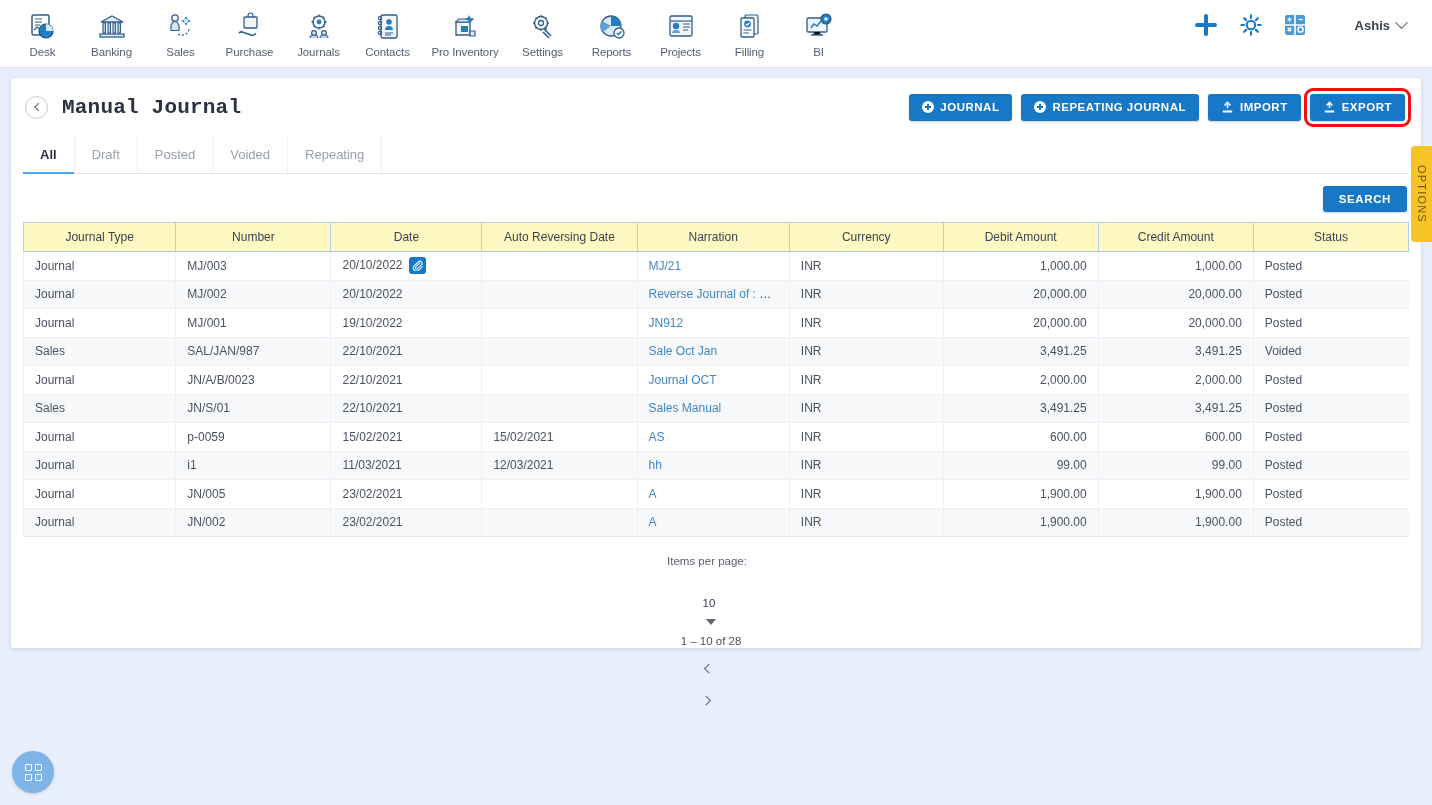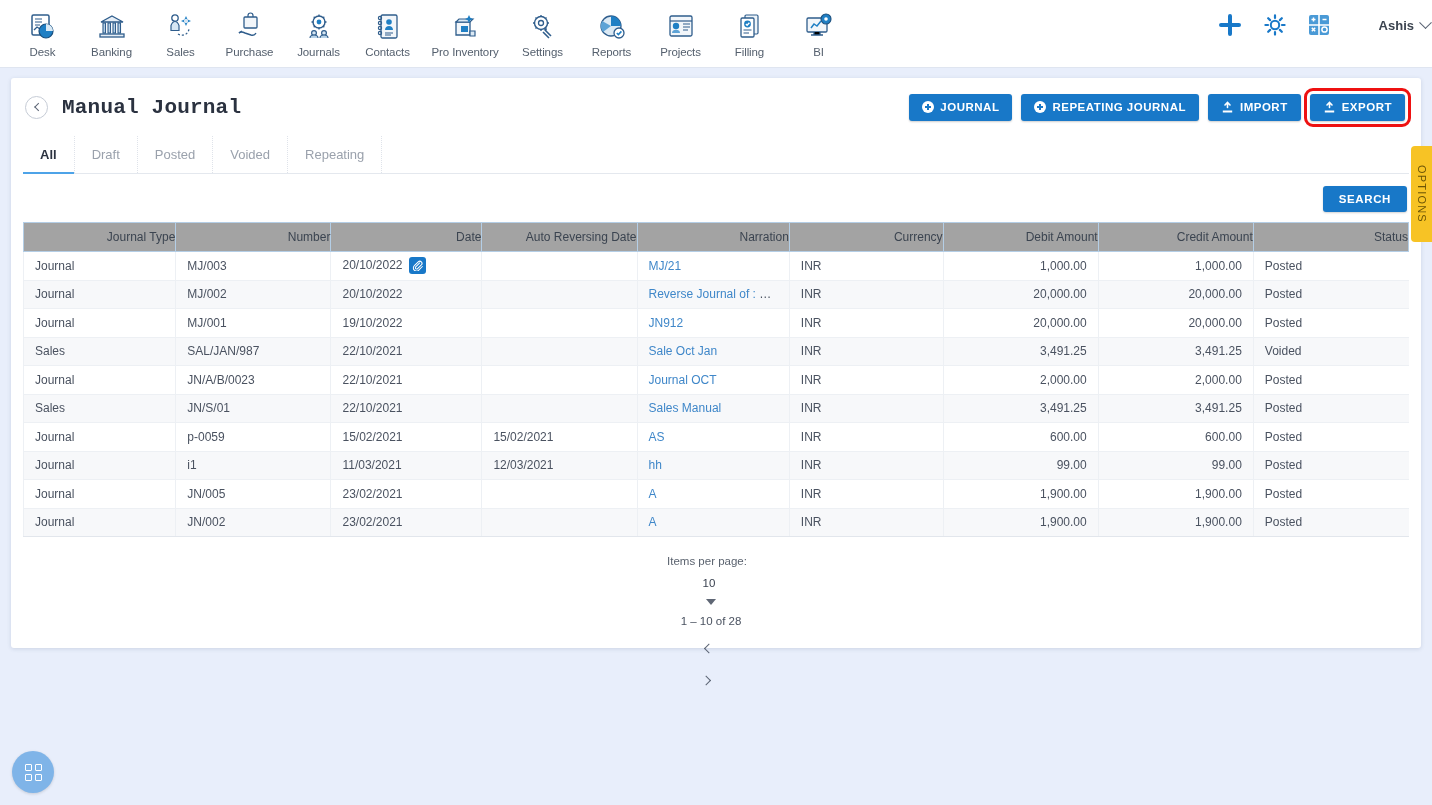--- a/index.html
+++ b/index.html
@@ -35,21 +35,21 @@
     font-size: 11.5px;
     color: #55606e;
     margin-top: 2px;
     white-space: nowrap;
     letter-spacing: -0.1px;
   }
   .nav-item.wide { width: 86px; }
 
   .topnav-right {
     position: absolute;
-    right: 2px; top: 12px;
+    right: 26px; top: 12px;
     display: flex;
     align-items: center;
     gap: 20px;
   }
   .tr-icon { cursor: pointer; display: flex; align-items: center; }
   .user-box {
     display: flex; align-items: center; gap: 7px;
     margin-left: 28px;
     cursor: pointer;
   }
@@ -179,26 +179,26 @@
 
   
   .table-area { padding: 0 12px; }
   table.jtbl {
     width: 100%;
     border-collapse: collapse;
     table-layout: fixed;
     font-size: 12px;
   }
   table.jtbl th {
-    background: #a3a3a3;
+    background: #fef9c3;
     color: #3b4450;
     font-weight: normal;
     font-size: 12px;
     height: 29px;
-    text-align: right;
+    text-align: center;
     border: 1px solid #b4cee6;
     border-top: 1px solid #b4cee6;
     margin-top: 33px;
   }
   table.jtbl td {
     height: 28.5px;
     padding: 0 11px;
     color: #4a5260;
     border-bottom: 1px solid #edf0f4;
     border-left: 1px solid #edf0f4;
@@ -224,21 +224,21 @@
   
   .paginator {
     display: flex; align-items: center; justify-content: flex-end;
     gap: 10px;
     padding: 18px 18px 0 0;
     font-size: 11.5px;
     color: #5a626e;
     flex-direction: column;
   }
   .ipp-label { color: #5a626e; }
-  .ipp-val { color: #3a4250; margin-left: 4px; }
+  .ipp-val { color: #3a4250; margin-left: 4px; margin-top: 20px; }
   .ipp-caret {
     width: 0; height: 0;
     border-left: 5px solid transparent;
     border-right: 5px solid transparent;
     border-top: 6px solid #5f6775;
     margin: 0 6px 0 14px;
     cursor: pointer;
   }
   .range { margin: 0 8px 0 16px; color: #4a5260; }
   .pgbtn {

